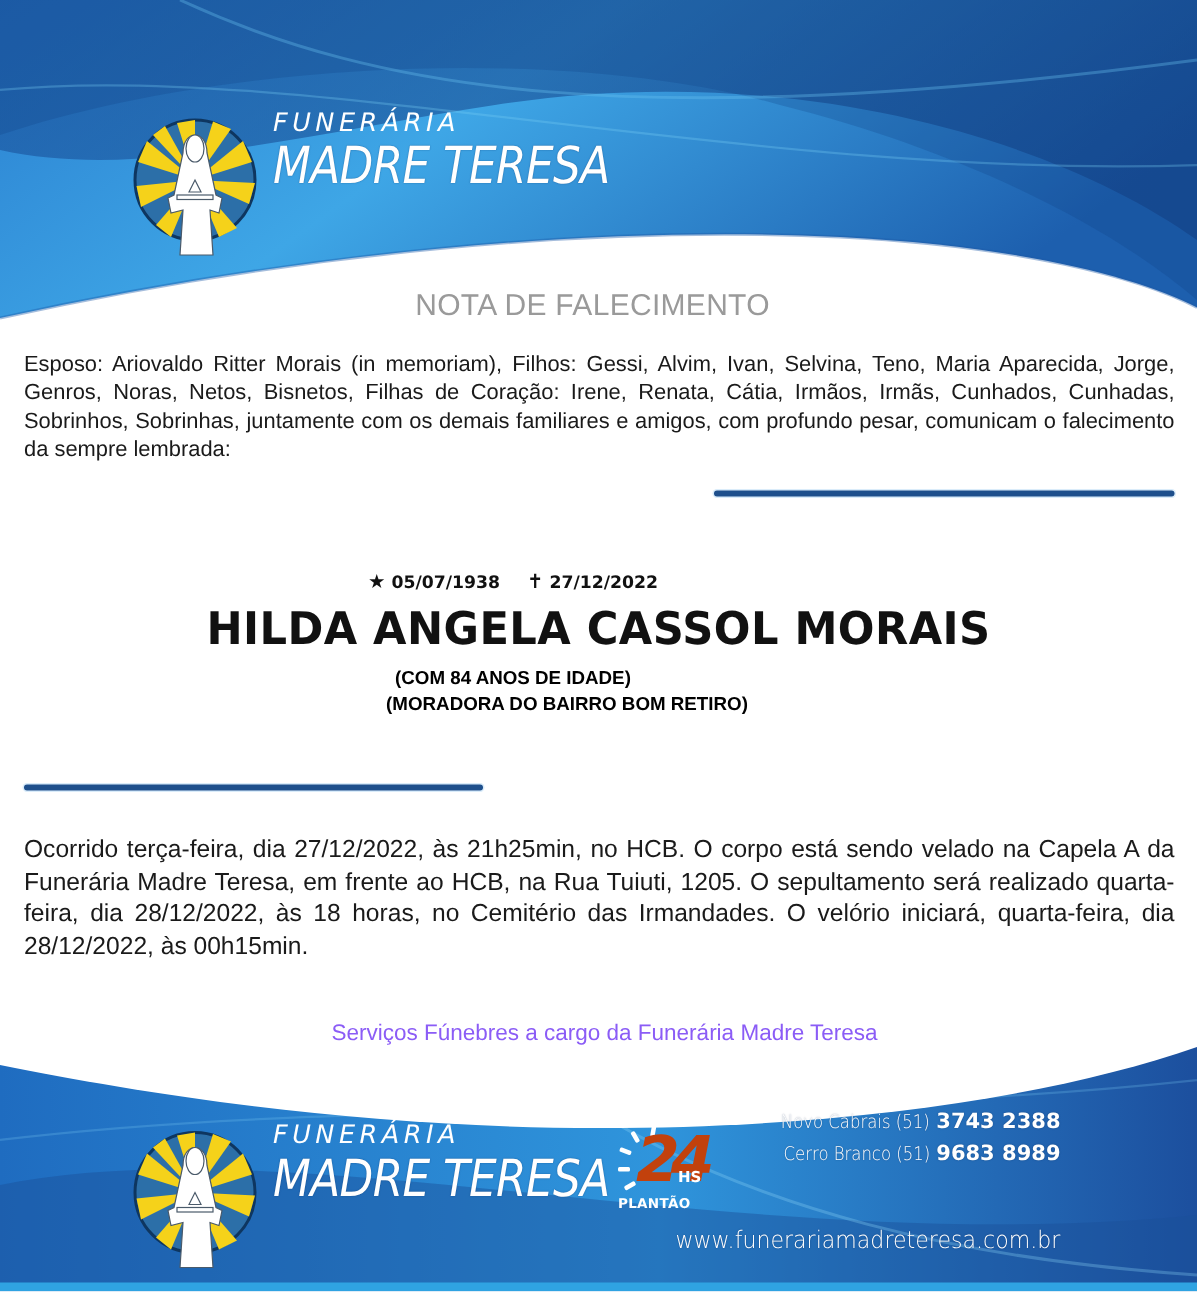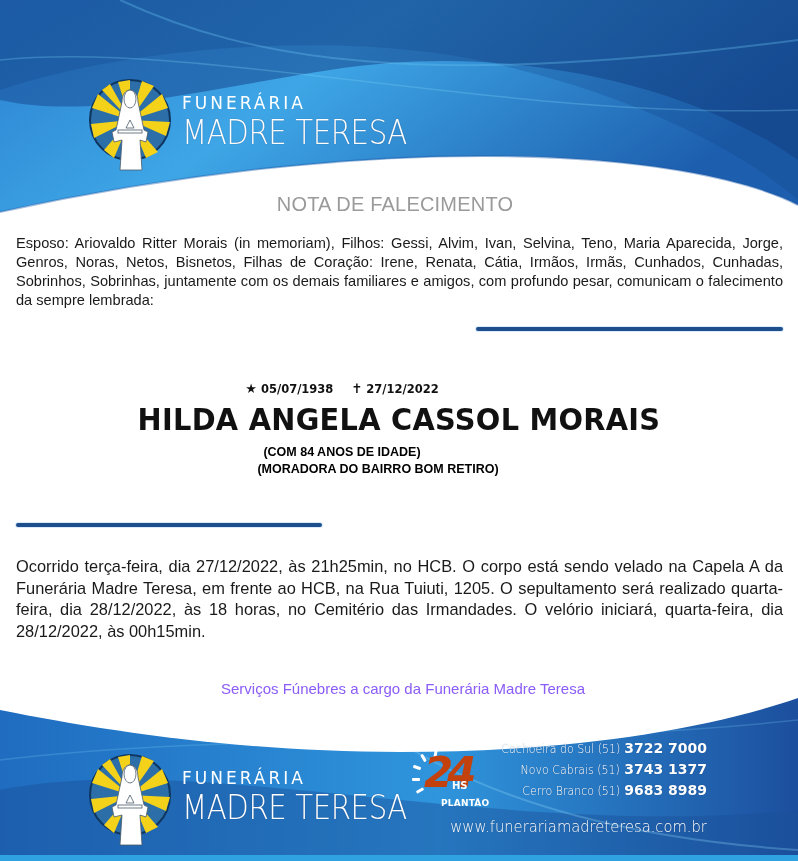--- a/index.html
+++ b/index.html
@@ -6,21 +6,21 @@
   html, body { width: 798px; height: 861px; overflow: hidden; background: #ffffff; }
   body { position: relative; font-family: "Liberation Sans", sans-serif; color: #111; }
 
   
   .header {
     position: absolute; left: 0; top: 0; width: 798px; height: 230px; overflow: hidden;
   }
   .header svg.bg { position: absolute; left: 0; top: 0; }
 
   .logo {
-    position: absolute; display: flex; align-items: center;
+    position: absolute; display: flex;  font-style: italic;
   }
   .logo .emblem { width: 88px; height: 100px; flex: none; }
   .logo .words { margin-left: 6px; color: #fff; }
   .logo .w1 {
     font-family: "DejaVu Sans", sans-serif; font-weight: 400;
     font-size: 17px; letter-spacing: 3px; line-height: 20px;
   }
   .logo .w2 {
     font-family: "DejaVu Sans", sans-serif; font-weight: 200;
     font-size: 34px; letter-spacing: -0.5px; line-height: 38px;
@@ -90,21 +90,20 @@
     color: #c2410c; letter-spacing: -6px; line-height: 46px; font-style: italic;
   }
   .badge24 .hs {
     position: absolute; left: 42px; top: 30px;
     font-family: "DejaVu Sans", sans-serif; font-weight: bold; font-size: 10px; color: #fff;
   }
   .badge24 .plantao {
     position: absolute; left: 2px; top: 48px;
     font-family: "DejaVu Sans", sans-serif; font-weight: bold; font-size: 9px; color: #fff;
     letter-spacing: 0.2px;
-    margin-left: 29px;
   }
   .badge24 .ray { position: absolute; background: #fff; border-radius: 1px; }
 
   .contacts {
     position: absolute; right: 91px; top: 737px; text-align: right; color: #fff;
   }
   .contact-line { height: 21px; line-height: 21px; white-space: nowrap; }
   .contact-line .city {
     font-family: "DejaVu Sans", sans-serif; font-size: 12.5px; font-weight: 300;
     display: inline-block; transform: scaleX(0.88); transform-origin: right center;
@@ -247,24 +246,21 @@
   <span class="ray" style="left:3px;top:16px;width:8px;height:3px;transform:rotate(20deg);"></span>
   <span class="ray" style="left:2px;top:28px;width:8px;height:3px;"></span>
   <span class="ray" style="left:6px;top:39px;width:8px;height:3px;transform:rotate(-30deg);"></span>
   <span class="num">24</span>
   <span class="hs">HS</span>
   <span class="plantao">PLANTÃO</span>
 </div>
 
 <div class="contacts">
   <div class="contact-line">
-    <span class="city">Cachoeira do Sul (51)</span><span class="phone">3722 7000</span>
-  </div>
-  <div class="contact-line">
-    <span class="city">Novo Cabrais (51)</span><span class="phone">3743 1377</span>
+    <span class="city">Novo Cabrais (51)</span><span class="phone">3743 2388</span>
   </div>
   <div class="contact-line">
     <span class="city">Cerro Branco (51)</span><span class="phone">9683 8989</span>
   </div>
 </div>
 
 <div class="website">www.funerariamadreteresa.com.br</div>
 
 <div class="services">Serviços Fúnebres a cargo da Funerária Madre Teresa</div>
 

